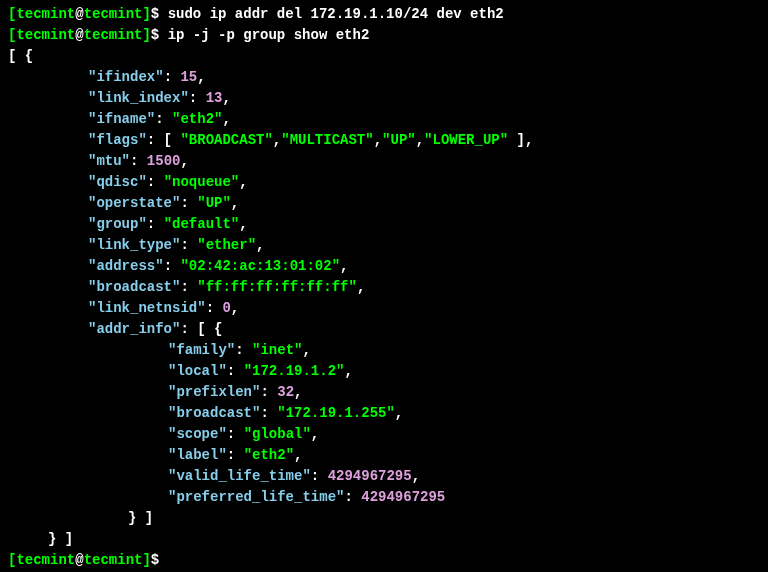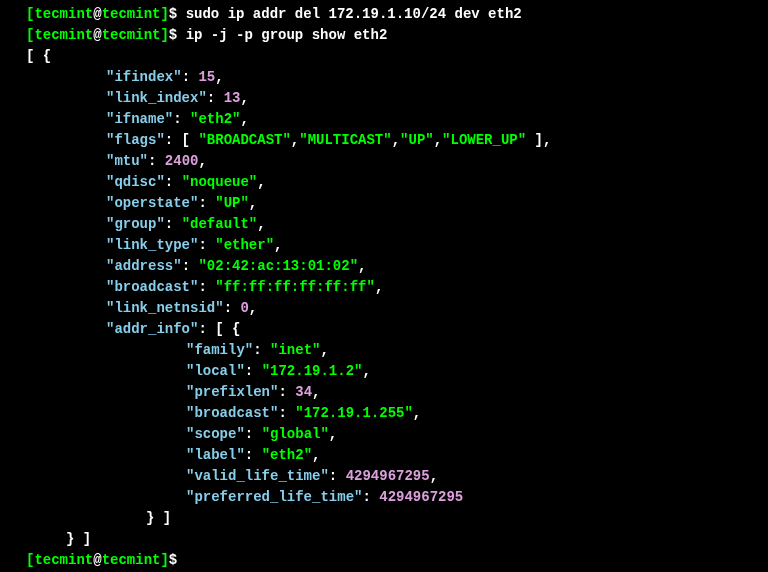--- a/index.html
+++ b/index.html
@@ -14,21 +14,20 @@
       color: #ffffff;
       padding: 4px 8px;
       line-height: 1.5;
       width: 768px;
       height: 572px;
       overflow: hidden;
       font-weight: bold;
     }
     .line {
       white-space: pre;
-      margin-left: 18px;
     }
     .bracket {
       color: #00ff00;
     }
     .user {
       color: #00ff00;
     }
     .host {
       color: #00ff00;
     }
@@ -58,32 +57,32 @@
 
 <div class="line"><span class="bracket">[</span><span class="user">tecmint</span><span class="white">@</span><span class="host">tecmint</span><span class="bracket">]</span><span class="prompt-dollar">$</span><span class="white"> ip -j -p group show eth2</span></div>
 
 <div class="line punct">[ {</div>
 
 <div id="json-body">
     <div class="line" style="padding-left: 80px;"><span class="key">"ifindex"</span><span class="punct">: </span><span class="number">15</span><span class="punct">,</span></div>
     <div class="line" style="padding-left: 80px;"><span class="key">"link_index"</span><span class="punct">: </span><span class="number">13</span><span class="punct">,</span></div>
     <div class="line" style="padding-left: 80px;"><span class="key">"ifname"</span><span class="punct">: </span><span class="string">"eth2"</span><span class="punct">,</span></div>
     <div class="line" style="padding-left: 80px;"><span class="key">"flags"</span><span class="punct">: [ </span><span class="string">"BROADCAST"</span><span class="punct">,</span><span class="string">"MULTICAST"</span><span class="punct">,</span><span class="string">"UP"</span><span class="punct">,</span><span class="string">"LOWER_UP"</span><span class="punct"> ],</span></div>
-    <div class="line" style="padding-left: 80px;"><span class="key">"mtu"</span><span class="punct">: </span><span class="number">2400</span><span class="punct">,</span></div>
+    <div class="line" style="padding-left: 80px;"><span class="key">"mtu"</span><span class="punct">: </span><span class="number">1500</span><span class="punct">,</span></div>
     <div class="line" style="padding-left: 80px;"><span class="key">"qdisc"</span><span class="punct">: </span><span class="string">"noqueue"</span><span class="punct">,</span></div>
     <div class="line" style="padding-left: 80px;"><span class="key">"operstate"</span><span class="punct">: </span><span class="string">"UP"</span><span class="punct">,</span></div>
     <div class="line" style="padding-left: 80px;"><span class="key">"group"</span><span class="punct">: </span><span class="string">"default"</span><span class="punct">,</span></div>
     <div class="line" style="padding-left: 80px;"><span class="key">"link_type"</span><span class="punct">: </span><span class="string">"ether"</span><span class="punct">,</span></div>
     <div class="line" style="padding-left: 80px;"><span class="key">"address"</span><span class="punct">: </span><span class="string">"02:42:ac:13:01:02"</span><span class="punct">,</span></div>
     <div class="line" style="padding-left: 80px;"><span class="key">"broadcast"</span><span class="punct">: </span><span class="string">"ff:ff:ff:ff:ff:ff"</span><span class="punct">,</span></div>
     <div class="line" style="padding-left: 80px;"><span class="key">"link_netnsid"</span><span class="punct">: </span><span class="number">0</span><span class="punct">,</span></div>
     <div class="line" style="padding-left: 80px;"><span class="key">"addr_info"</span><span class="punct">: [ {</span></div>
     <div class="line" style="padding-left: 160px;"><span class="key">"family"</span><span class="punct">: </span><span class="string">"inet"</span><span class="punct">,</span></div>
     <div class="line" style="padding-left: 160px;"><span class="key">"local"</span><span class="punct">: </span><span class="string">"172.19.1.2"</span><span class="punct">,</span></div>
-    <div class="line" style="padding-left: 160px;"><span class="key">"prefixlen"</span><span class="punct">: </span><span class="number">34</span><span class="punct">,</span></div>
+    <div class="line" style="padding-left: 160px;"><span class="key">"prefixlen"</span><span class="punct">: </span><span class="number">32</span><span class="punct">,</span></div>
     <div class="line" style="padding-left: 160px;"><span class="key">"broadcast"</span><span class="punct">: </span><span class="string">"172.19.1.255"</span><span class="punct">,</span></div>
     <div class="line" style="padding-left: 160px;"><span class="key">"scope"</span><span class="punct">: </span><span class="string">"global"</span><span class="punct">,</span></div>
     <div class="line" style="padding-left: 160px;"><span class="key">"label"</span><span class="punct">: </span><span class="string">"eth2"</span><span class="punct">,</span></div>
     <div class="line" style="padding-left: 160px;"><span class="key">"valid_life_time"</span><span class="punct">: </span><span class="number">4294967295</span><span class="punct">,</span></div>
     <div class="line" style="padding-left: 160px;"><span class="key">"preferred_life_time"</span><span class="punct">: </span><span class="number">4294967295</span><span class="punct"></span></div>
     <div class="line" style="padding-left: 120px;"><span class="punct">} ]</span></div>
     <div class="line" style="padding-left: 40px;"><span class="punct">} ]</span></div>
   </div>
 
 <div class="line"><span class="bracket">[</span><span class="user">tecmint</span><span class="white">@</span><span class="host">tecmint</span><span class="bracket">]</span><span class="prompt-dollar">$</span></div>

